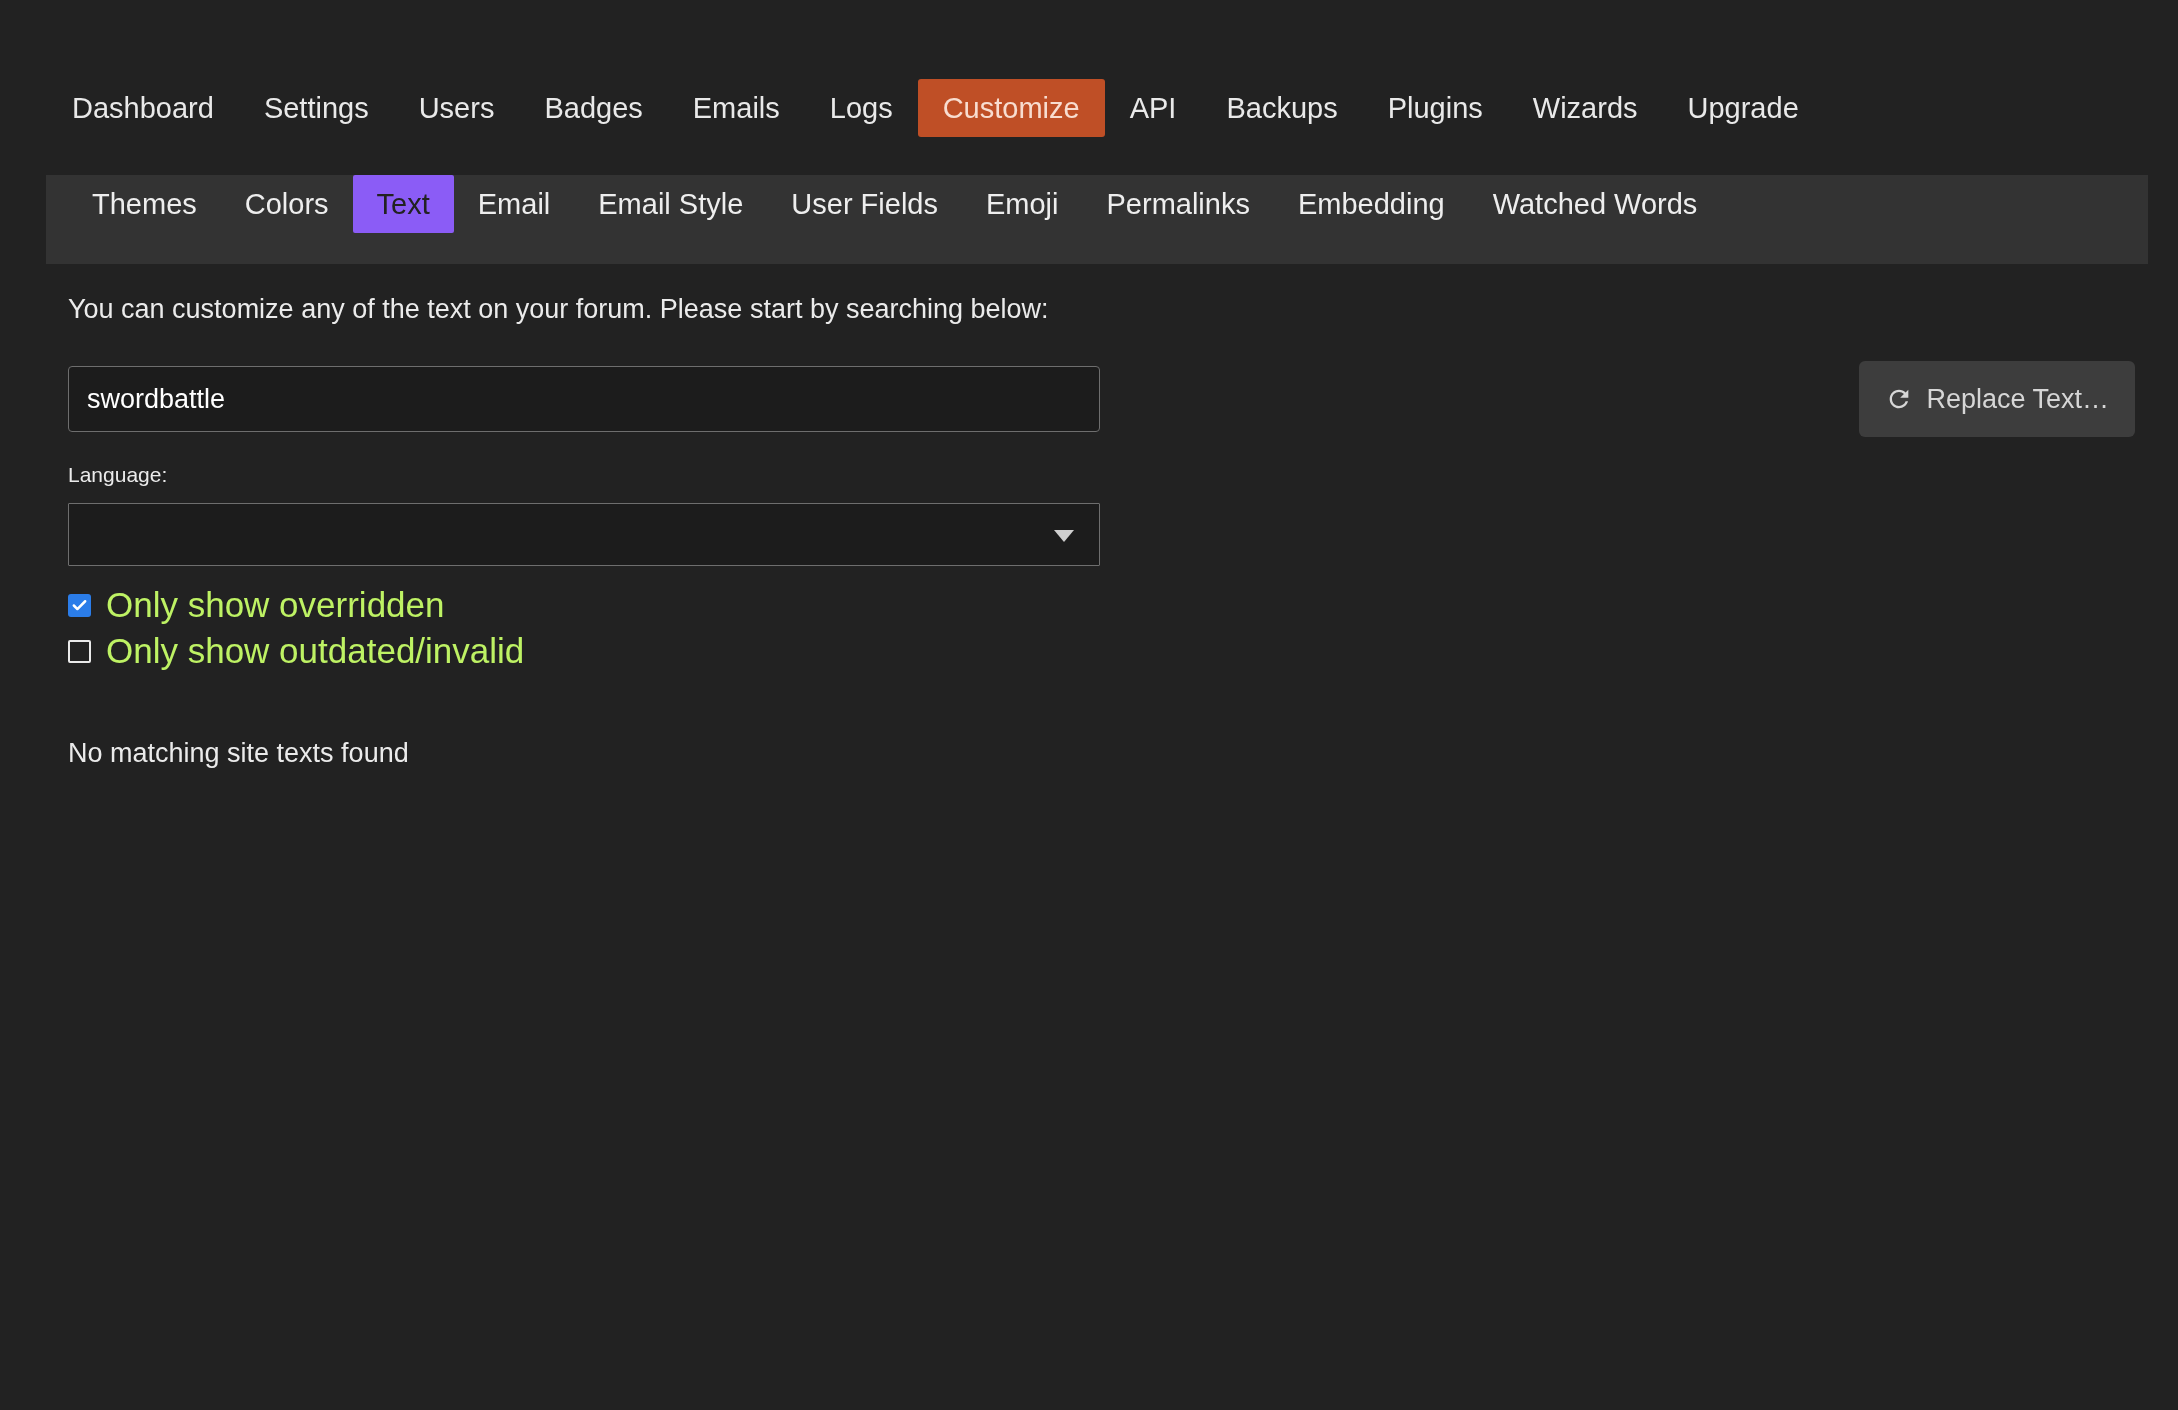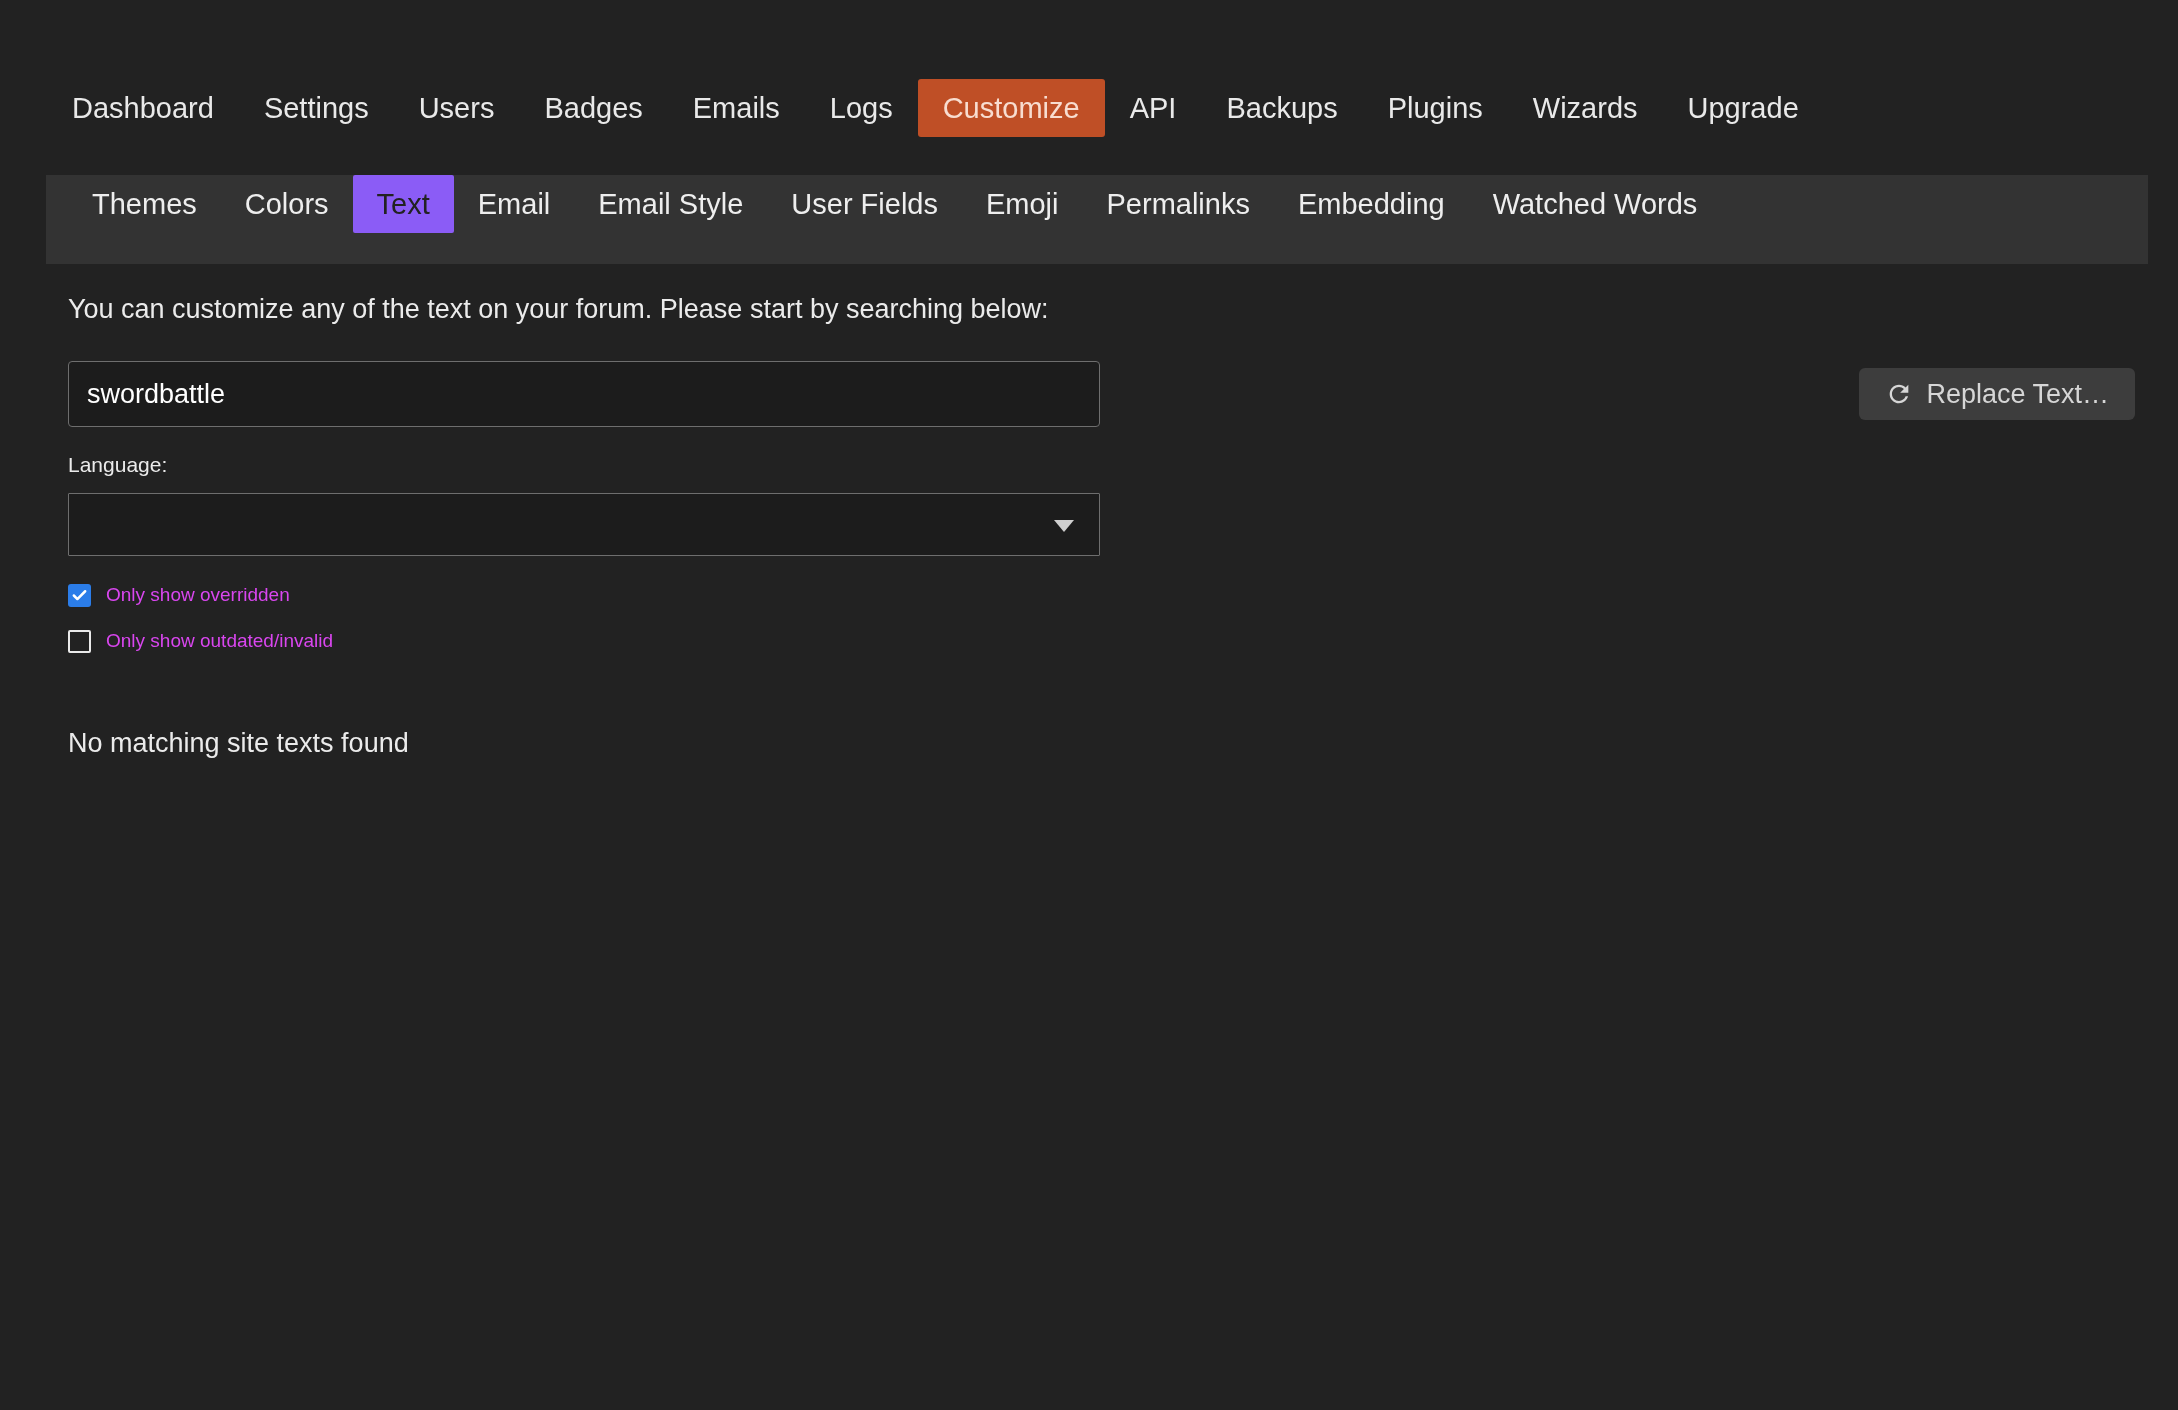--- a/index.html
+++ b/index.html
@@ -81,21 +81,21 @@
     background: #1c1c1c;
     border: 1px solid #6e6e6e;
     border-radius: 4px;
     color: #ffffff;
     font-size: 27px;
     font-family: "Liberation Sans", sans-serif;
     padding: 0 18px;
     outline: none;
   }
   .replace-btn {
-    height: 52px;
+    height: 76px;
     padding: 0 26px;
     background: #3d3d3d;
     border: none;
     border-radius: 6px;
     color: #d6d6d6;
     font-size: 27px;
     font-family: "Liberation Sans", sans-serif;
     display: flex;
     align-items: center;
     gap: 13px;
@@ -160,22 +160,22 @@
     align-items: center;
     justify-content: center;
   }
   .checkbox.checked { background: #2b7de9; }
   .checkbox.unchecked {
     background: transparent;
     border: 2px solid #eaeaea;
     border-radius: 2px;
   }
   .filter-label {
-    font-size: 19px;
-    color: #d946ef;
+    font-size: 35px;
+    color: #bef264;
   }
 
   .empty-state {
     margin-top: 72px;
     font-size: 27px;
     color: #ebebeb;
   }
 </style>
 </head>
 <body>

